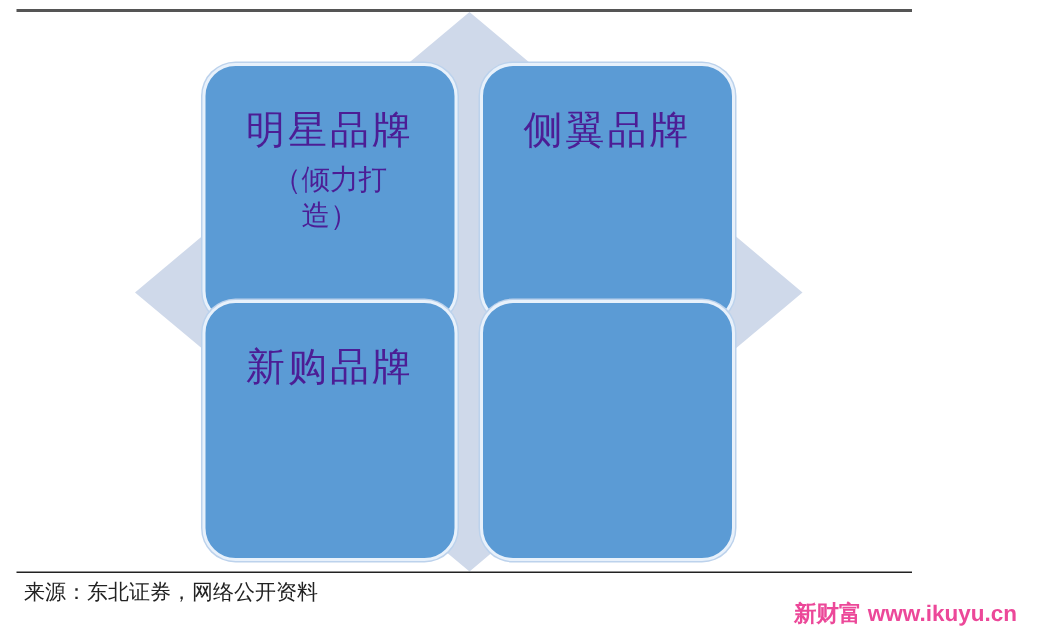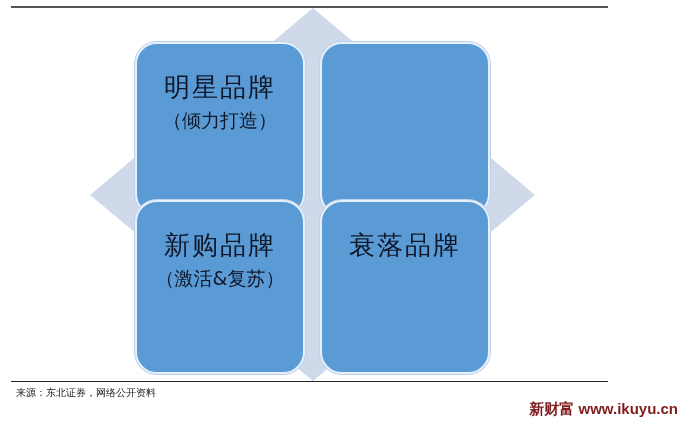--- a/index.html
+++ b/index.html
@@ -5,54 +5,53 @@
     html, body { margin: 0; padding: 0; background: #ffffff; }
     body { width: 694px; height: 425px; position: relative; overflow: hidden;
            font-family: "DejaVu Sans", sans-serif; }
     .rule { position: absolute; left: 11px; width: 597px; background: #555; }
     .rule.top { top: 6px; height: 2px; }
     .rule.bottom { top: 381px; height: 1px; background: #222; }
     .diamond { position: absolute; left: 0; top: 0; width: 694px; height: 425px; }
     .box { position: absolute; width: 170px; height: 174px; box-sizing: border-box;
            background: #5b9bd5; border: 2px solid #e8f1fb; border-radius: 22px;
            box-shadow: 0 0 0 1px #bcd2ec;
-           color: #0f172a; text-align: center; }
+           color: #4c1d95; text-align: center; }
     .box .title { font-size: 26px; letter-spacing: 2px; margin-top: 26px; line-height: 34px; }
-    .box .sub { font-size: 19px; line-height: 24px; padding: 0 12px; margin-top: 4px; }
+    .box .sub { font-size: 19px; line-height: 24px; padding: 0 36px; margin-top: 4px; }
     #box-tl { left: 135px; top: 42px; }
     #box-tr { left: 320px; top: 42px; }
     #box-bl { left: 135px; top: 200px; }
     #box-br { left: 320px; top: 200px; }
-    .source { position: absolute; left: 16px; top: 386px; font-size: 10px; color: #222;
+    .source { position: absolute; left: 16px; top: 386px; font-size: 14px; color: #222;
               font-family: "DejaVu Serif", serif; }
     .watermark { position: absolute; right: 16px; top: 400px; font-size: 15px; font-weight: bold;
-                 color: #7f1d1d; font-family: "Liberation Sans", sans-serif; }
+                 color: #ec4899; font-family: "Liberation Sans", sans-serif; }
   </style>
 </head>
 <body>
 
 <div class="rule top"></div>
 
 <svg class="diamond" viewBox="0 0 694 425">
   <polygon points="313,8 535,195 313,381 90,195" fill="#cfd9ea"></polygon>
 </svg>
 
 <div class="box" id="box-tl">
   <div class="title">明星品牌</div>
   <div class="sub">（倾力打造）</div>
 </div>
 
 <div class="box" id="box-tr">
+  <div class="title">侧翼品牌</div>
 </div>
 
 <div class="box" id="box-bl">
   <div class="title">新购品牌</div>
-  <div class="sub">（激活&amp;复苏）</div>
 </div>
 
 <div class="box" id="box-br">
-  <div class="title">衰落品牌</div>
 </div>
 
 <div class="rule bottom"></div>
 
 <div class="source">来源：东北证券，网络公开资料</div>
 <div class="watermark">新财富 www.ikuyu.cn</div>
 
 </body></html>

